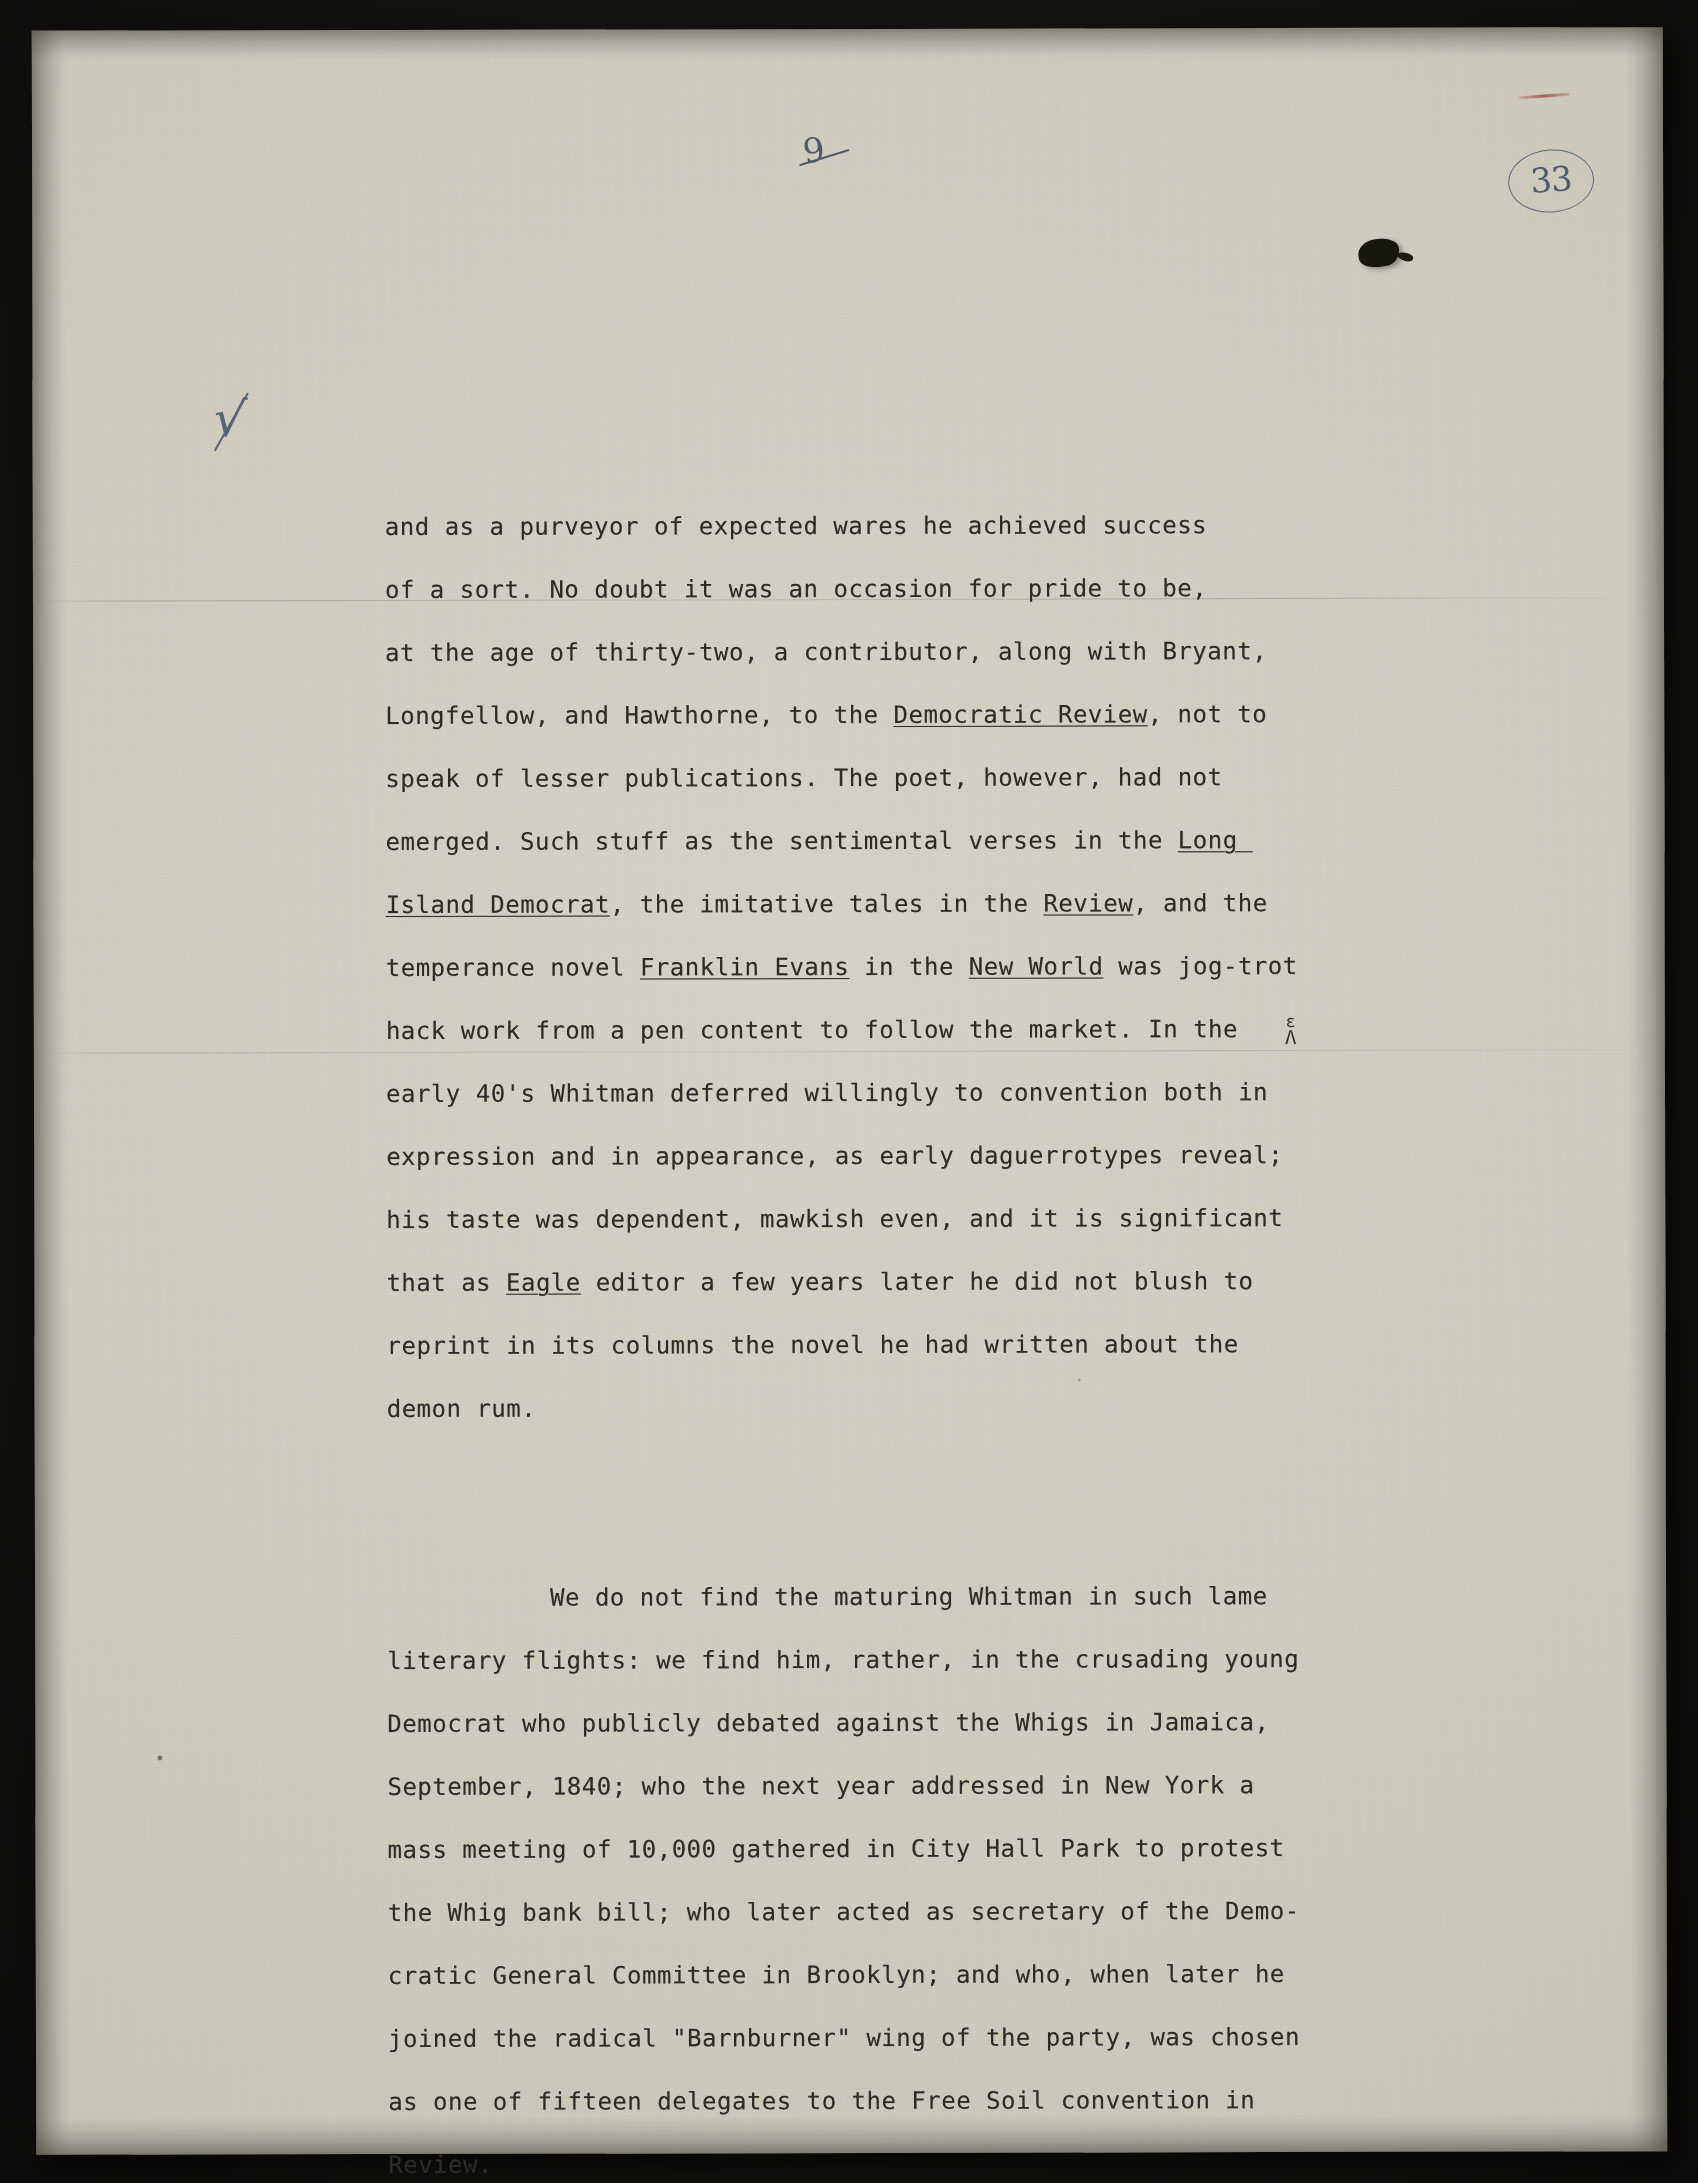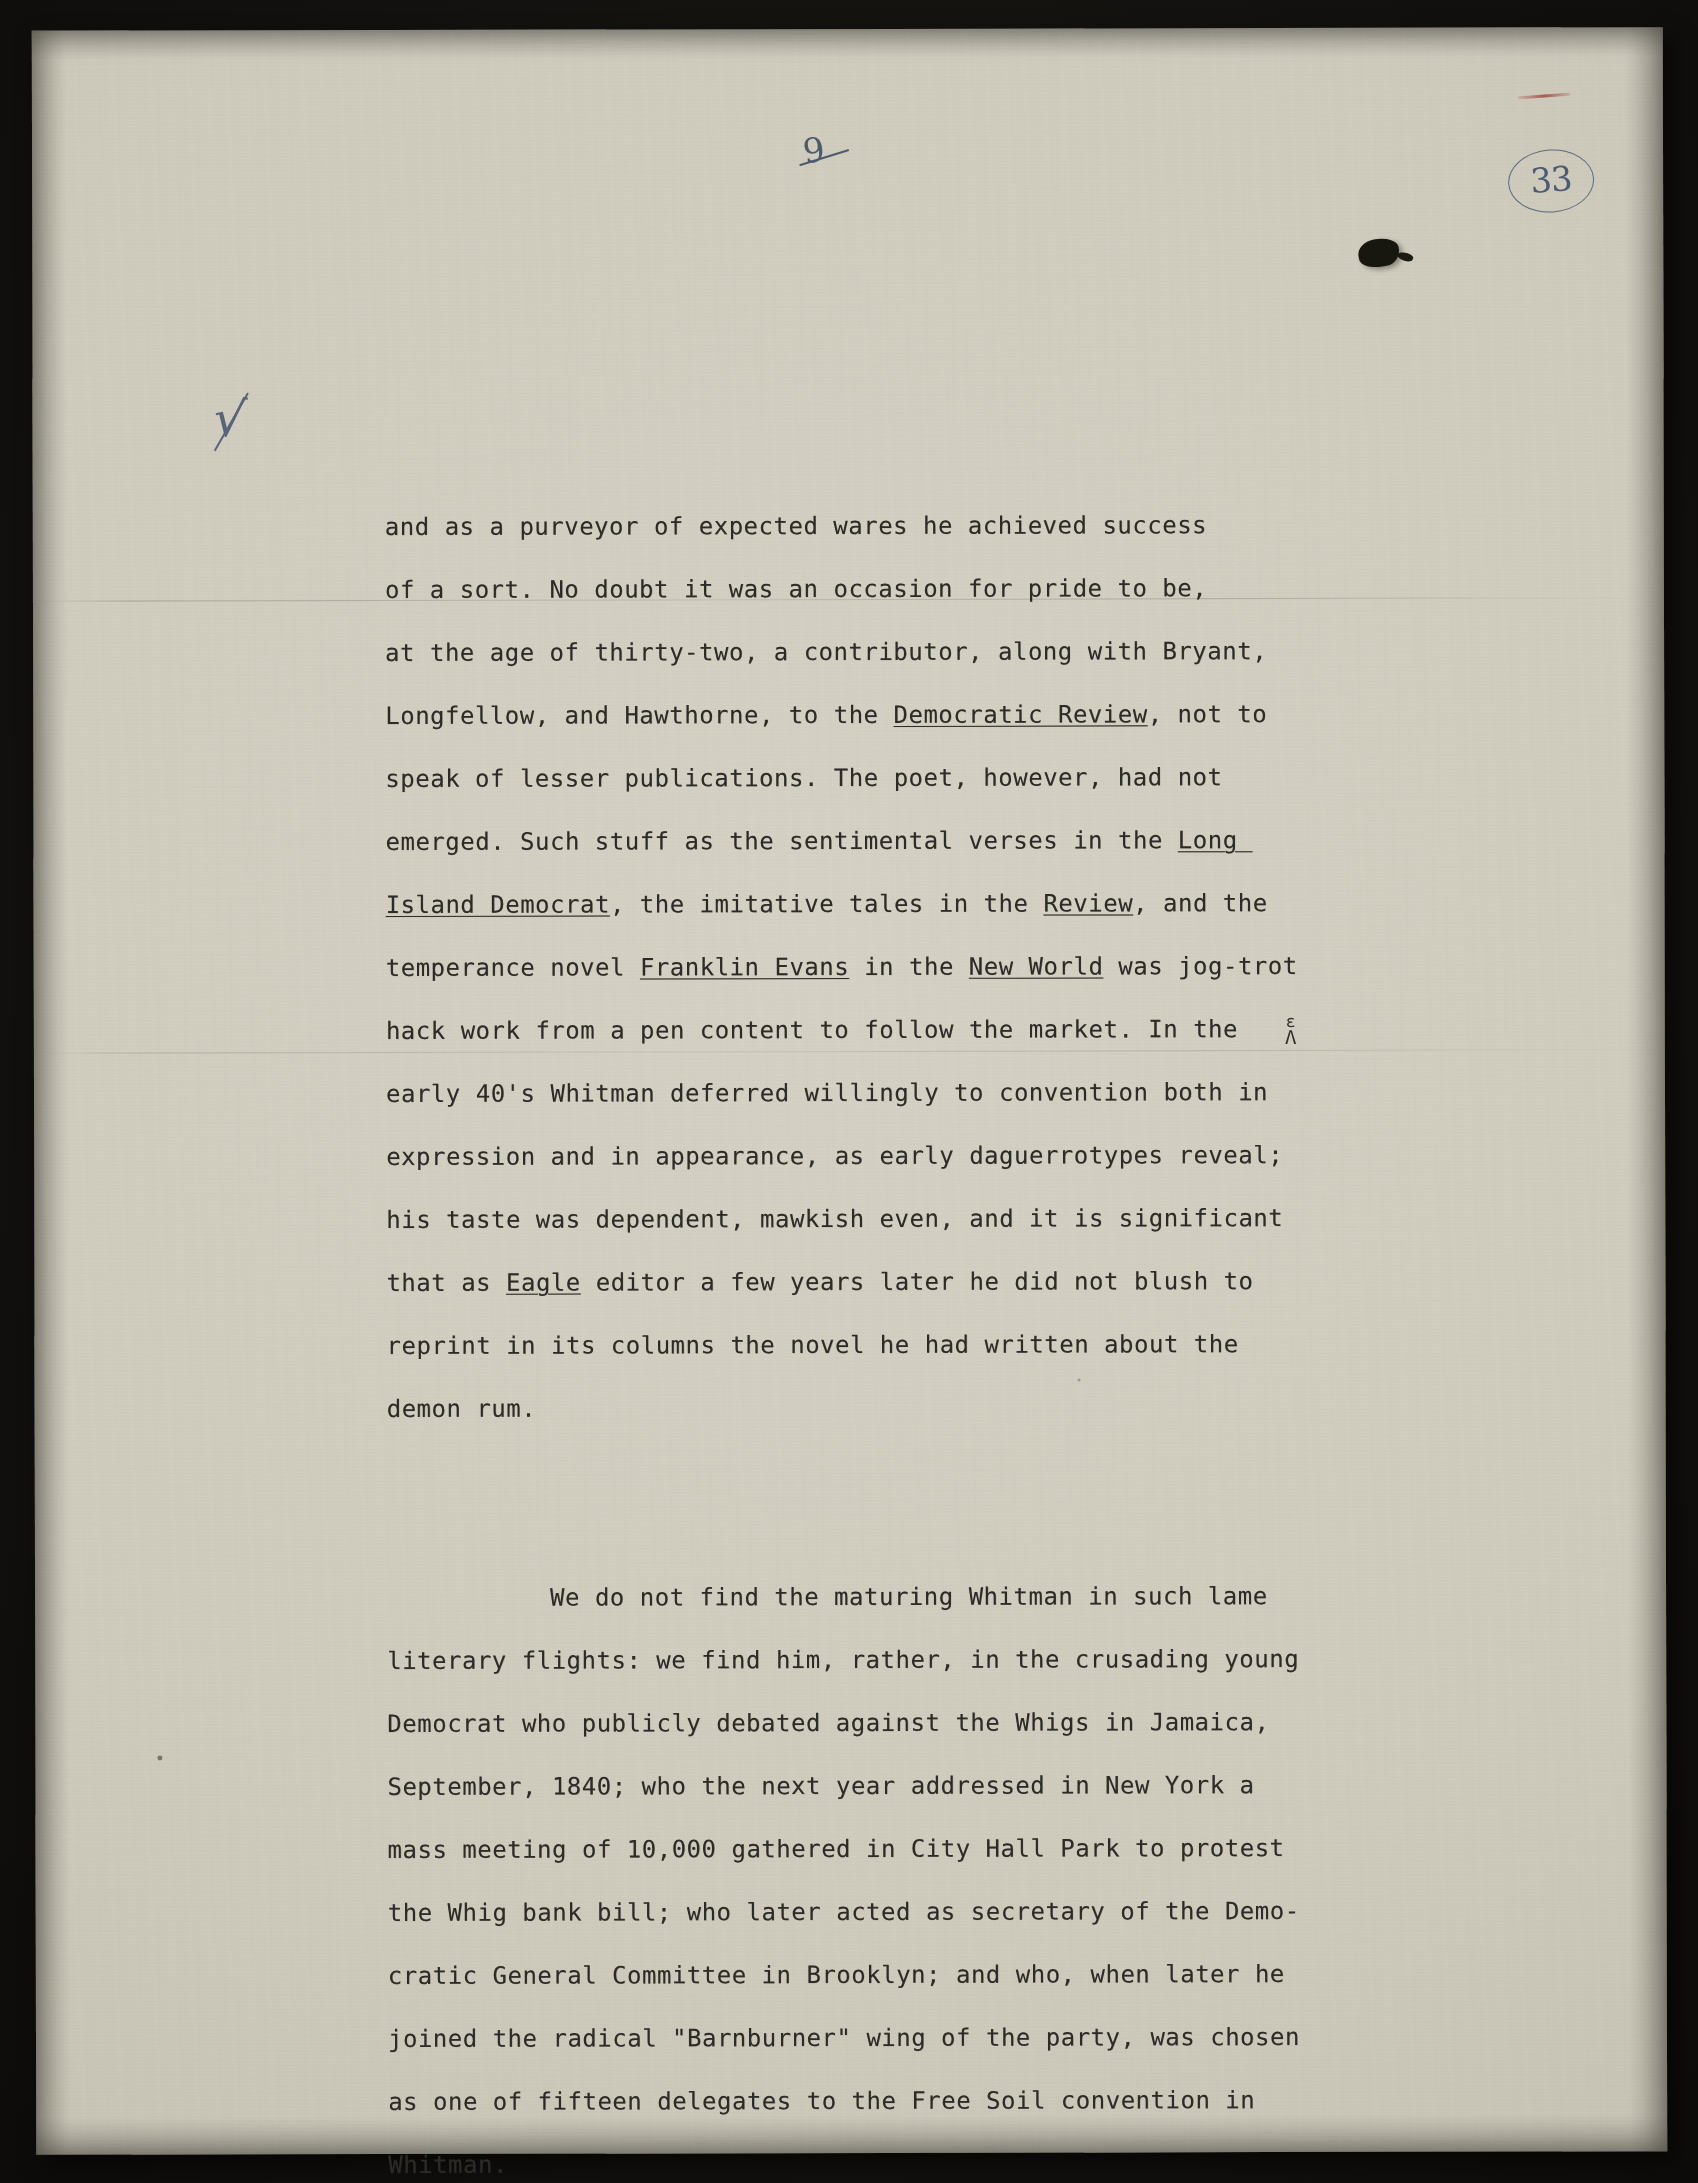--- a/index.html
+++ b/index.html
@@ -263,18 +263,18 @@
 <span>demon rum.</span></p>
       <p><span class="indent"></span><span>We do not find the maturing Whitman in such lame</span>
 <span>literary flights: we find him, rather, in the crusading young</span>
 <span>Democrat who publicly debated against the Whigs in Jamaica,</span>
 <span>September, 1840; who the next year addressed in New York a</span>
 <span>mass meeting of 10,000 gathered in City Hall Park to protest</span>
 <span>the Whig bank bill; who later acted as secretary of the Demo-</span>
 <span>cratic General Committee in Brooklyn; and who, when later he</span>
 <span>joined the radical "Barnburner" wing of the party, was chosen</span>
 <span>as one of fifteen delegates to the Free Soil convention in</span>
-<span>Whitman.</span></p>
+<span>Review.</span></p>
     </div>
 
   </div>
 </div>
 
 
 </body></html>

